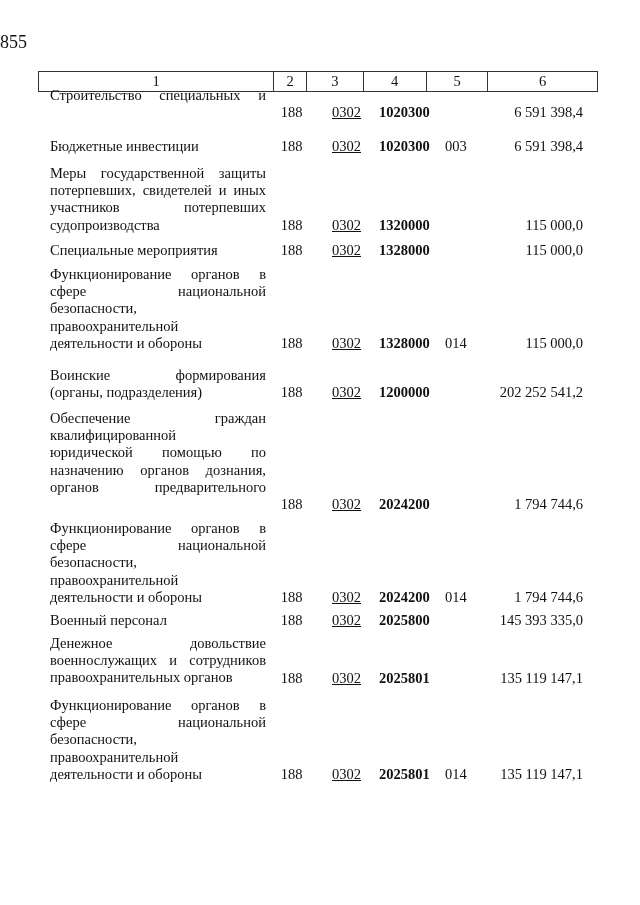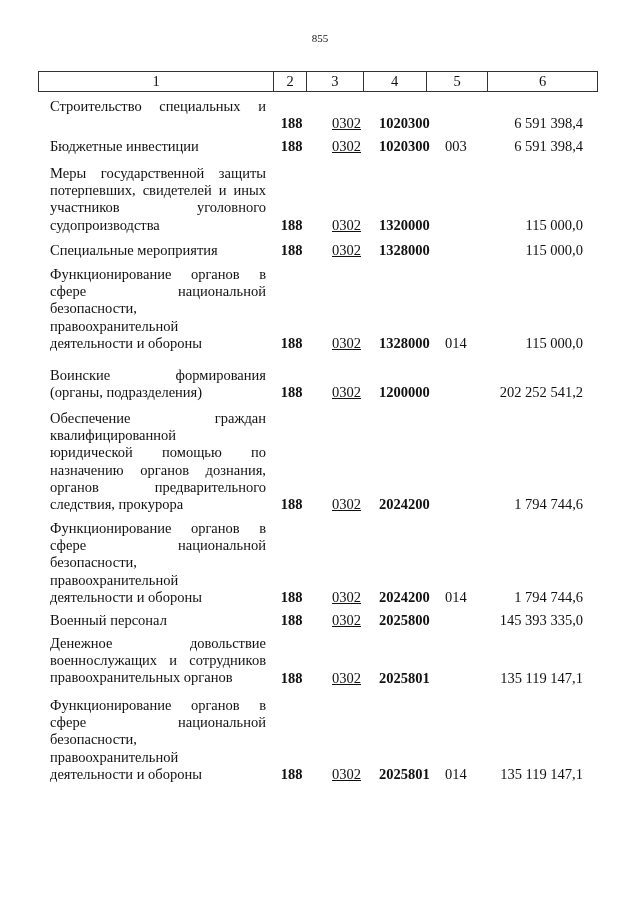--- a/index.html
+++ b/index.html
@@ -2,22 +2,22 @@
 <html><head>
 <meta charset="utf-8">
 <style>
   html, body { margin: 0; padding: 0; background: #ffffff; }
   body {
     width: 640px; height: 905px; position: relative; overflow: hidden;
     font-family: "Liberation Serif", "DejaVu Serif", serif;
     color: #111111; font-size: 14.5px;
   }
   .page-number {
-    position: absolute; top: 32px; left: 0; width: 640px; text-align: center;
-    font-size: 11px;
+    position: absolute; top: 32px; left: 0; width: 640px; text-align: left;
+    font-size: 18px;
   }
   .table { position: absolute; left: 38px; top: 71px; width: 560px; }
   .hdr {
     display: flex; height: 21px; border: 1px solid #333; box-sizing: border-box;
   }
   .hdr > div {
     border-right: 1px solid #333; box-sizing: border-box; text-align: center;
     line-height: 19px; font-size: 14.5px;
   }
   .hdr > div:last-child { border-right: none; }
@@ -28,41 +28,41 @@
   .c5 { width: 62px; }
   .c6 { width: 109px; }
   .row { position: absolute; left: 0; width: 560px; }
   .row .name {
     position: absolute; left: 12px; width: 216px; text-align: justify;
     text-align-last: left; line-height: 17.2px; white-space: normal;
   }
   .row .name span.line { display: block; text-align: justify; text-align-last: justify; }
   .row .name span.line.last { text-align-last: left; }
   .row .cell { position: absolute; bottom: 0; line-height: 17px; }
-  .row .v2 { left: 238px; width: 31px; text-align: center; font-weight: bold; }
+  .row .v2 { left: 238px; width: 31px; text-align: center; }
   .row .v3 { left: 294px; width: 40px; text-decoration: underline; }
   .row .v4 { left: 341px; width: 70px; font-weight: bold; }
   .row .v5 { left: 407px; width: 40px; }
   .row .v6 { right: 15px; width: 120px; text-align: right; }
 </style>
 </head>
 <body>
 
 <div class="page-number">855</div>
 
 <div class="table">
   <div class="hdr">
     <div class="c1">1</div>
     <div class="c2">2</div>
     <div class="c3">3</div>
     <div class="c4">4</div>
     <div class="c5">5</div>
     <div class="c6">6</div>
   </div>
-<div class="row" style="top: 27px; height: 34px;">
+<div class="row" style="top: 16px; height: 34px;">
       <div class="name">
         <span class="line">Строительство специальных и</span>
       </div>
       <div class="cell v2">188</div>
       <div class="cell v3">0302</div>
       <div class="cell v4">1020300</div>
       <div class="cell v5"></div>
       <div class="cell v6">6 591 398,4</div>
     </div>
     <div class="row" style="top: 67px; height: 17px;">
@@ -72,21 +72,21 @@
       <div class="cell v2">188</div>
       <div class="cell v3">0302</div>
       <div class="cell v4">1020300</div>
       <div class="cell v5">003</div>
       <div class="cell v6">6 591 398,4</div>
     </div>
     <div class="row" style="top: 94px; height: 69px;">
       <div class="name">
         <span class="line">Меры государственной защиты</span>
         <span class="line">потерпевших, свидетелей и иных</span>
-        <span class="line">участников уголовного</span>
+        <span class="line">участников потерпевших</span>
         <span class="line last">судопроизводства</span>
       </div>
       <div class="cell v2">188</div>
       <div class="cell v3">0302</div>
       <div class="cell v4">1320000</div>
       <div class="cell v5"></div>
       <div class="cell v6">115 000,0</div>
     </div>
     <div class="row" style="top: 171px; height: 17px;">
       <div class="name">
@@ -123,21 +123,20 @@
       <div class="cell v5"></div>
       <div class="cell v6">202 252 541,2</div>
     </div>
     <div class="row" style="top: 339px; height: 103px;">
       <div class="name">
         <span class="line">Обеспечение граждан</span>
         <span class="line">квалифицированной</span>
         <span class="line">юридической помощью по</span>
         <span class="line">назначению органов дознания,</span>
         <span class="line">органов предварительного</span>
-        <span class="line last">следствия, прокурора</span>
       </div>
       <div class="cell v2">188</div>
       <div class="cell v3">0302</div>
       <div class="cell v4">2024200</div>
       <div class="cell v5"></div>
       <div class="cell v6">1 794 744,6</div>
     </div>
     <div class="row" style="top: 449px; height: 86px;">
       <div class="name">
         <span class="line">Функционирование органов в</span>

